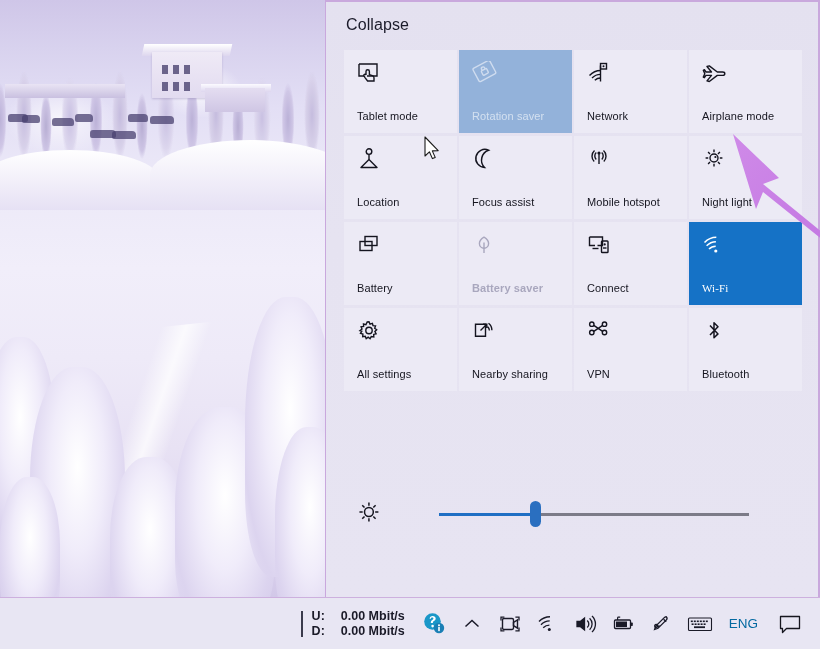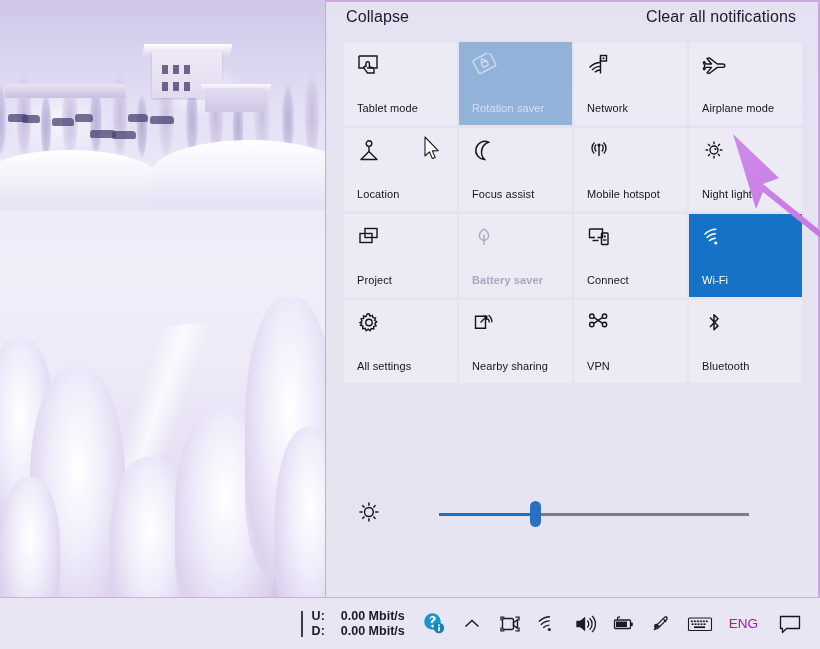--- a/index.html
+++ b/index.html
@@ -85,21 +85,21 @@
   
   #action-center {
     position: absolute; left: 325px; top: 0; width: 495px; height: 597px;
     background: linear-gradient(to bottom, #e4e1f0 0%, #e6e3f1 40%, #e7e4f2 100%);
     border-left: 1px solid #c9a8dd;
     border-top: 2px solid #c9a8dd;
     border-right: 2px solid #c9a8dd;
   }
   #ac-header {
     display: flex; justify-content: space-between; align-items: center;
-    padding: 6px 22px 14px 20px;
+    padding: 14px 22px 14px 20px;
   }
   #ac-header span { font-size: 16px; color: #1b1b2a; letter-spacing: .1px; }
   #collapse-button, #clear-button { cursor: default; }
 
   
   #tiles {
     display: grid;
     grid-template-columns: repeat(4, 113px);
     gap: 3px 2px;
     padding: 0 0 0 18px;
@@ -113,21 +113,21 @@
   .tile.active { background: #1572c6; }
   .tile.disabled { background: #93b2da; }
   .tile-icon { height: 34px; display: block; color: #14141f; }
   .tile.active .tile-icon { color: #ffffff; }
   .tile.disabled .tile-icon { color: #cfdcef; }
   .tile-label {
     position: absolute; left: 13px; bottom: 11px;
     font-size: 11px; color: #15151f; white-space: nowrap;
     letter-spacing: .1px;
   }
-  .tile.active .tile-label { color: #ffffff; }
+  .tile.active .tile-label { color: #ffffff; font-family: Liberation Serif, serif; }
   .tile.disabled .tile-label { color: #d3e0f0; }
 
   
   #brightness-row {
     position: absolute; left: 0; right: 0; top: 497px;
     display: flex; align-items: center; padding-left: 30px;
   }
   #brightness-icon { color: #15151f; }
   #slider-wrap {
     position: relative; margin-left: 55px; width: 310px; height: 26px;
@@ -170,21 +170,21 @@
   }
   #netspeed {
     display: grid; grid-template-columns: auto auto; gap: 0 16px;
     font-size: 12.5px; font-weight: bold; color: #1a1a28; line-height: 15px;
     margin-right: 10px;
   }
   .tray-icon {
     width: 38px; height: 38px; display: flex;
     align-items: center; justify-content: center; color: #1a1a28;
   }
-  #lang-indicator { font-size: 13.5px; color: #a21caf; padding: 0 10px; }
+  #lang-indicator { font-size: 13.5px; color: #0369a1; padding: 0 10px; }
   #clock {
     text-align: center; font-size: 13px; color: #16161f;
     line-height: 18px; padding: 0 10px; white-space: nowrap;
   }
   #notif-icon { width: 44px; height: 44px; display:flex; align-items:center; justify-content:center; }
 </style>
 </head>
 <body>
 
 <div id="screen">
@@ -229,21 +229,20 @@
     <div class="fgtree" style="left:175px; bottom:-30px; width:100px; height:220px;"></div>
     <div class="fgtree" style="left:245px; bottom:20px;  width:90px;  height:280px;"></div>
     <div class="fgtree" style="left:275px; bottom:-30px; width:70px;  height:200px;"></div>
     <div class="fgtree" style="left:0px;   bottom:-30px; width:60px;  height:150px;"></div>
   </div>
 
   <div id="action-center">
 
     <div id="ac-header">
       <span id="collapse-button">Collapse</span>
-      <span id="clear-button">Clear all notifications</span>
     </div>
 
     <div id="tiles">
 
       <div class="tile">
         <span class="tile-icon">
           <svg width="26" height="24" viewBox="0 0 26 24" fill="none" stroke="currentColor" stroke-width="1.4">
             <path d="M2 3h18v12H10"></path>
               <path d="M2 3v12h5"></path>
             <path d="M9 10.5c0-1 .8-1.7 1.7-1.7s1.7.8 1.7 1.7v3.2l3 .9c1 .3 1.6 1.2 1.6 2.2v3.2h-6.4l-2.6-3.4-1-1.6c-.4-.6-.2-1.3.4-1.6.5-.3 1.1-.1 1.5.3l.1.2z" fill="none"></path>
@@ -333,21 +332,21 @@
         <span class="tile-label">Night light</span>
       </div>
 
       <div class="tile">
         <span class="tile-icon">
           <svg width="26" height="24" viewBox="0 0 26 24" fill="none" stroke="currentColor" stroke-width="1.4">
             <rect x="8" y="3.5" width="12" height="9"></rect>
             <rect x="3" y="8.5" width="12" height="9"></rect>
           </svg>
         </span>
-        <span class="tile-label">Project</span>
+        <span class="tile-label">Battery</span>
       </div>
 
       <div class="tile" style="color:#a9a7be;font-weight:bold;">
         <span class="tile-icon" style="color:#a9a7be;">
           <svg width="26" height="24" viewBox="0 0 26 24" fill="none" stroke="currentColor" stroke-width="1.4">
             <path d="M12 4.2c-3 1.8-4.6 4.1-4.6 6.4a4.6 4.6 0 009.2 0c0-2.3-1.6-4.6-4.6-6.4z"></path>
             <path d="M12 9.5v10.5"></path>
           </svg>
         </span>
         <span class="tile-label" style="color:#a9a7be;">Battery saver</span>

